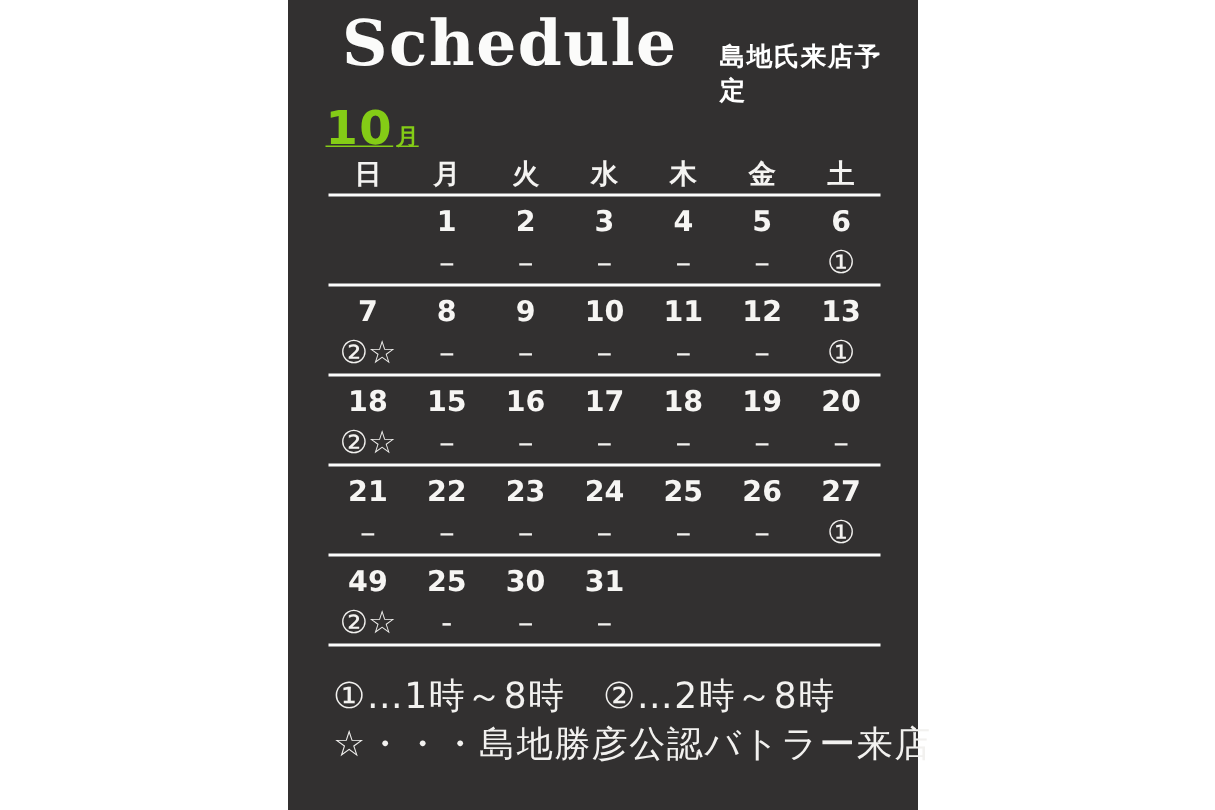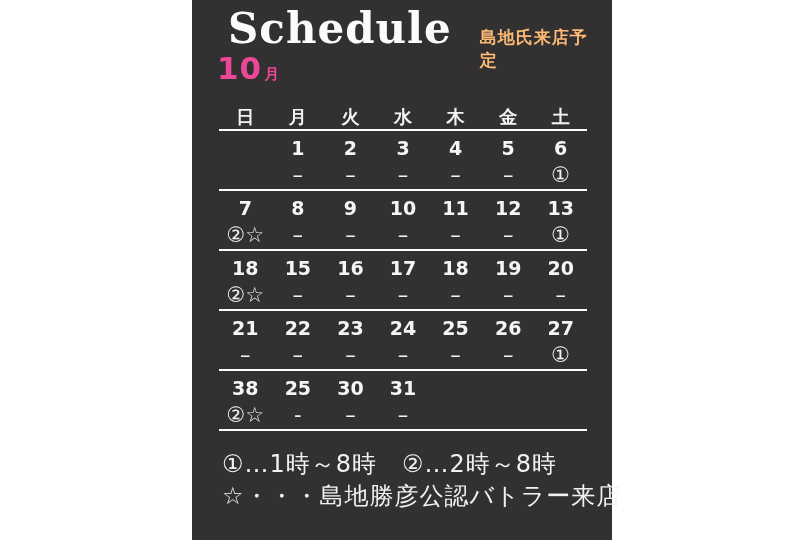--- a/index.html
+++ b/index.html
@@ -9,23 +9,23 @@
   .panel {
     position:absolute; left:192px; top:0; width:420px; height:540px;
     background:#323030; color:#f4f3f1;
   }
 
   .header-row { position:absolute; left:36px; top:0px; width:370px; display:flex; align-items:baseline; }
   .title {
     margin:0; font-family:"DejaVu Serif","Liberation Serif",serif;
     font-weight:bold; font-size:42px; line-height:58px; color:#fbfbfa; letter-spacing:1px;
   }
-  .subtitle { margin-left:28px; font-size:17px; font-weight:bold; color:#fdba74; letter-spacing:1px; }
+  .subtitle { margin-left:28px; font-size:17px; font-weight:bold; color:#ffffff; letter-spacing:1px; }
 
-  .month { position:absolute; left:25px; top:50px; color:#ec4899; }
+  .month { position:absolute; left:25px; top:68px; color:#84cc16;text-decoration:underline; }
   .month-num { font-size:31px; font-weight:bold; letter-spacing:1px; }
   .month-unit { font-size:15px; font-weight:bold; margin-left:2px; }
 
   .calendar { position:absolute; left:27px; top:104px; width:368px; }
   .weekday-row {
     display:grid; grid-template-columns:repeat(7,1fr);
     height:25px; line-height:25px; border-bottom:2px solid #fdfdfd;
   }
   .weekday-row span { text-align:center; font-size:18px; font-weight:bold; }
 
@@ -127,21 +127,21 @@
         <span class="mark-cell">–</span>
         <span class="mark-cell">–</span>
         <span class="mark-cell">–</span>
         <span class="mark-cell">–</span>
         <span class="mark-cell">–</span>
         <span class="mark-cell">–</span>
         <span class="mark-cell">①</span>
       </div>
 
       <div class="week">
-        <span class="date-cell">38</span>
+        <span class="date-cell">49</span>
         <span class="date-cell">25</span>
         <span class="date-cell">30</span>
         <span class="date-cell">31</span>
         <span class="date-cell"></span>
         <span class="date-cell"></span>
         <span class="date-cell"></span>
         <span class="mark-cell">②☆</span>
         <span class="mark-cell">-</span>
         <span class="mark-cell">–</span>
         <span class="mark-cell">–</span>

